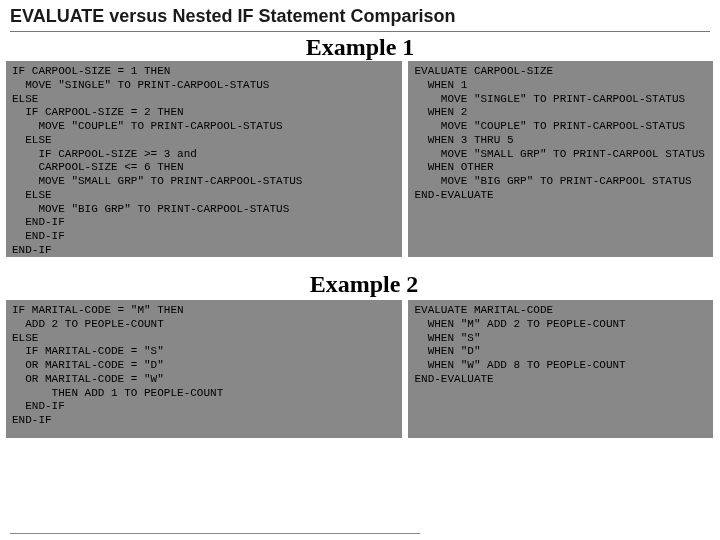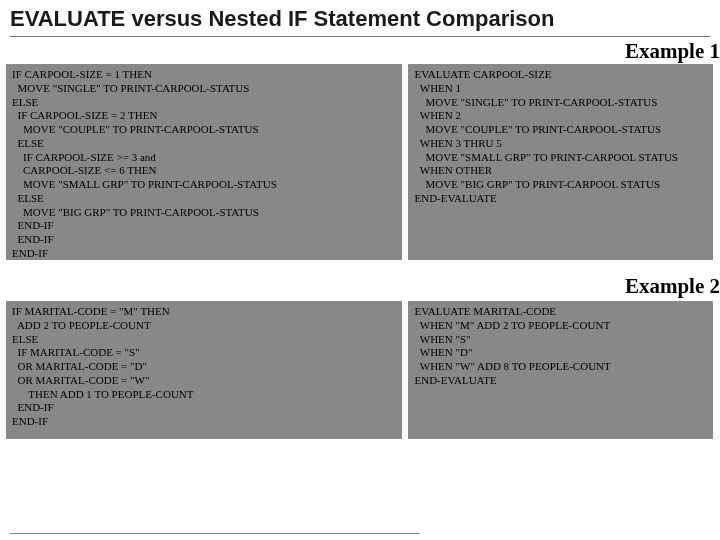--- a/index.html
+++ b/index.html
@@ -5,49 +5,49 @@
   * { margin: 0; padding: 0; box-sizing: border-box; }
   body {
     width: 720px;
     height: 540px;
     background: #ffffff;
     font-family: Arial, Helvetica, sans-serif;
     overflow: hidden;
     position: relative;
   }
   .title {
-    font-size: 22px;
+    font-size: 18px;
     font-weight: bold;
     color: #1a1a1a;
     padding: 6px 10px 2px 10px;
   }
   .hr-line {
     border-top: 1px solid #777;
     margin: 2px 10px 0 10px;
   }
   .example-label {
     font-family: "Times New Roman", Times, serif;
     font-weight: bold;
-    font-size: 21px;
-    text-align: right;
+    font-size: 24px;
+    text-align: center;
     color: #000;
     padding-top: 2px;
   }
   .example-wrap {
     position: relative;
     margin: 0 6px;
   }
   .row {
     display: flex;
     gap: 6px;
   }
   .code-box {
     background: #888888;
     color: #000;
-    font-family: Liberation Serif, serif;
+    font-family: Liberation Mono, monospace;
     font-size: 11px;
     line-height: 1.25;
     padding: 4px 6px;
     white-space: pre;
     flex: 1;
     overflow: hidden;
   }
   .left-box { flex: 0 0 56%; }
   .right-box { flex: 0 0 43%; }
   .ex1 { height: 196px; }

